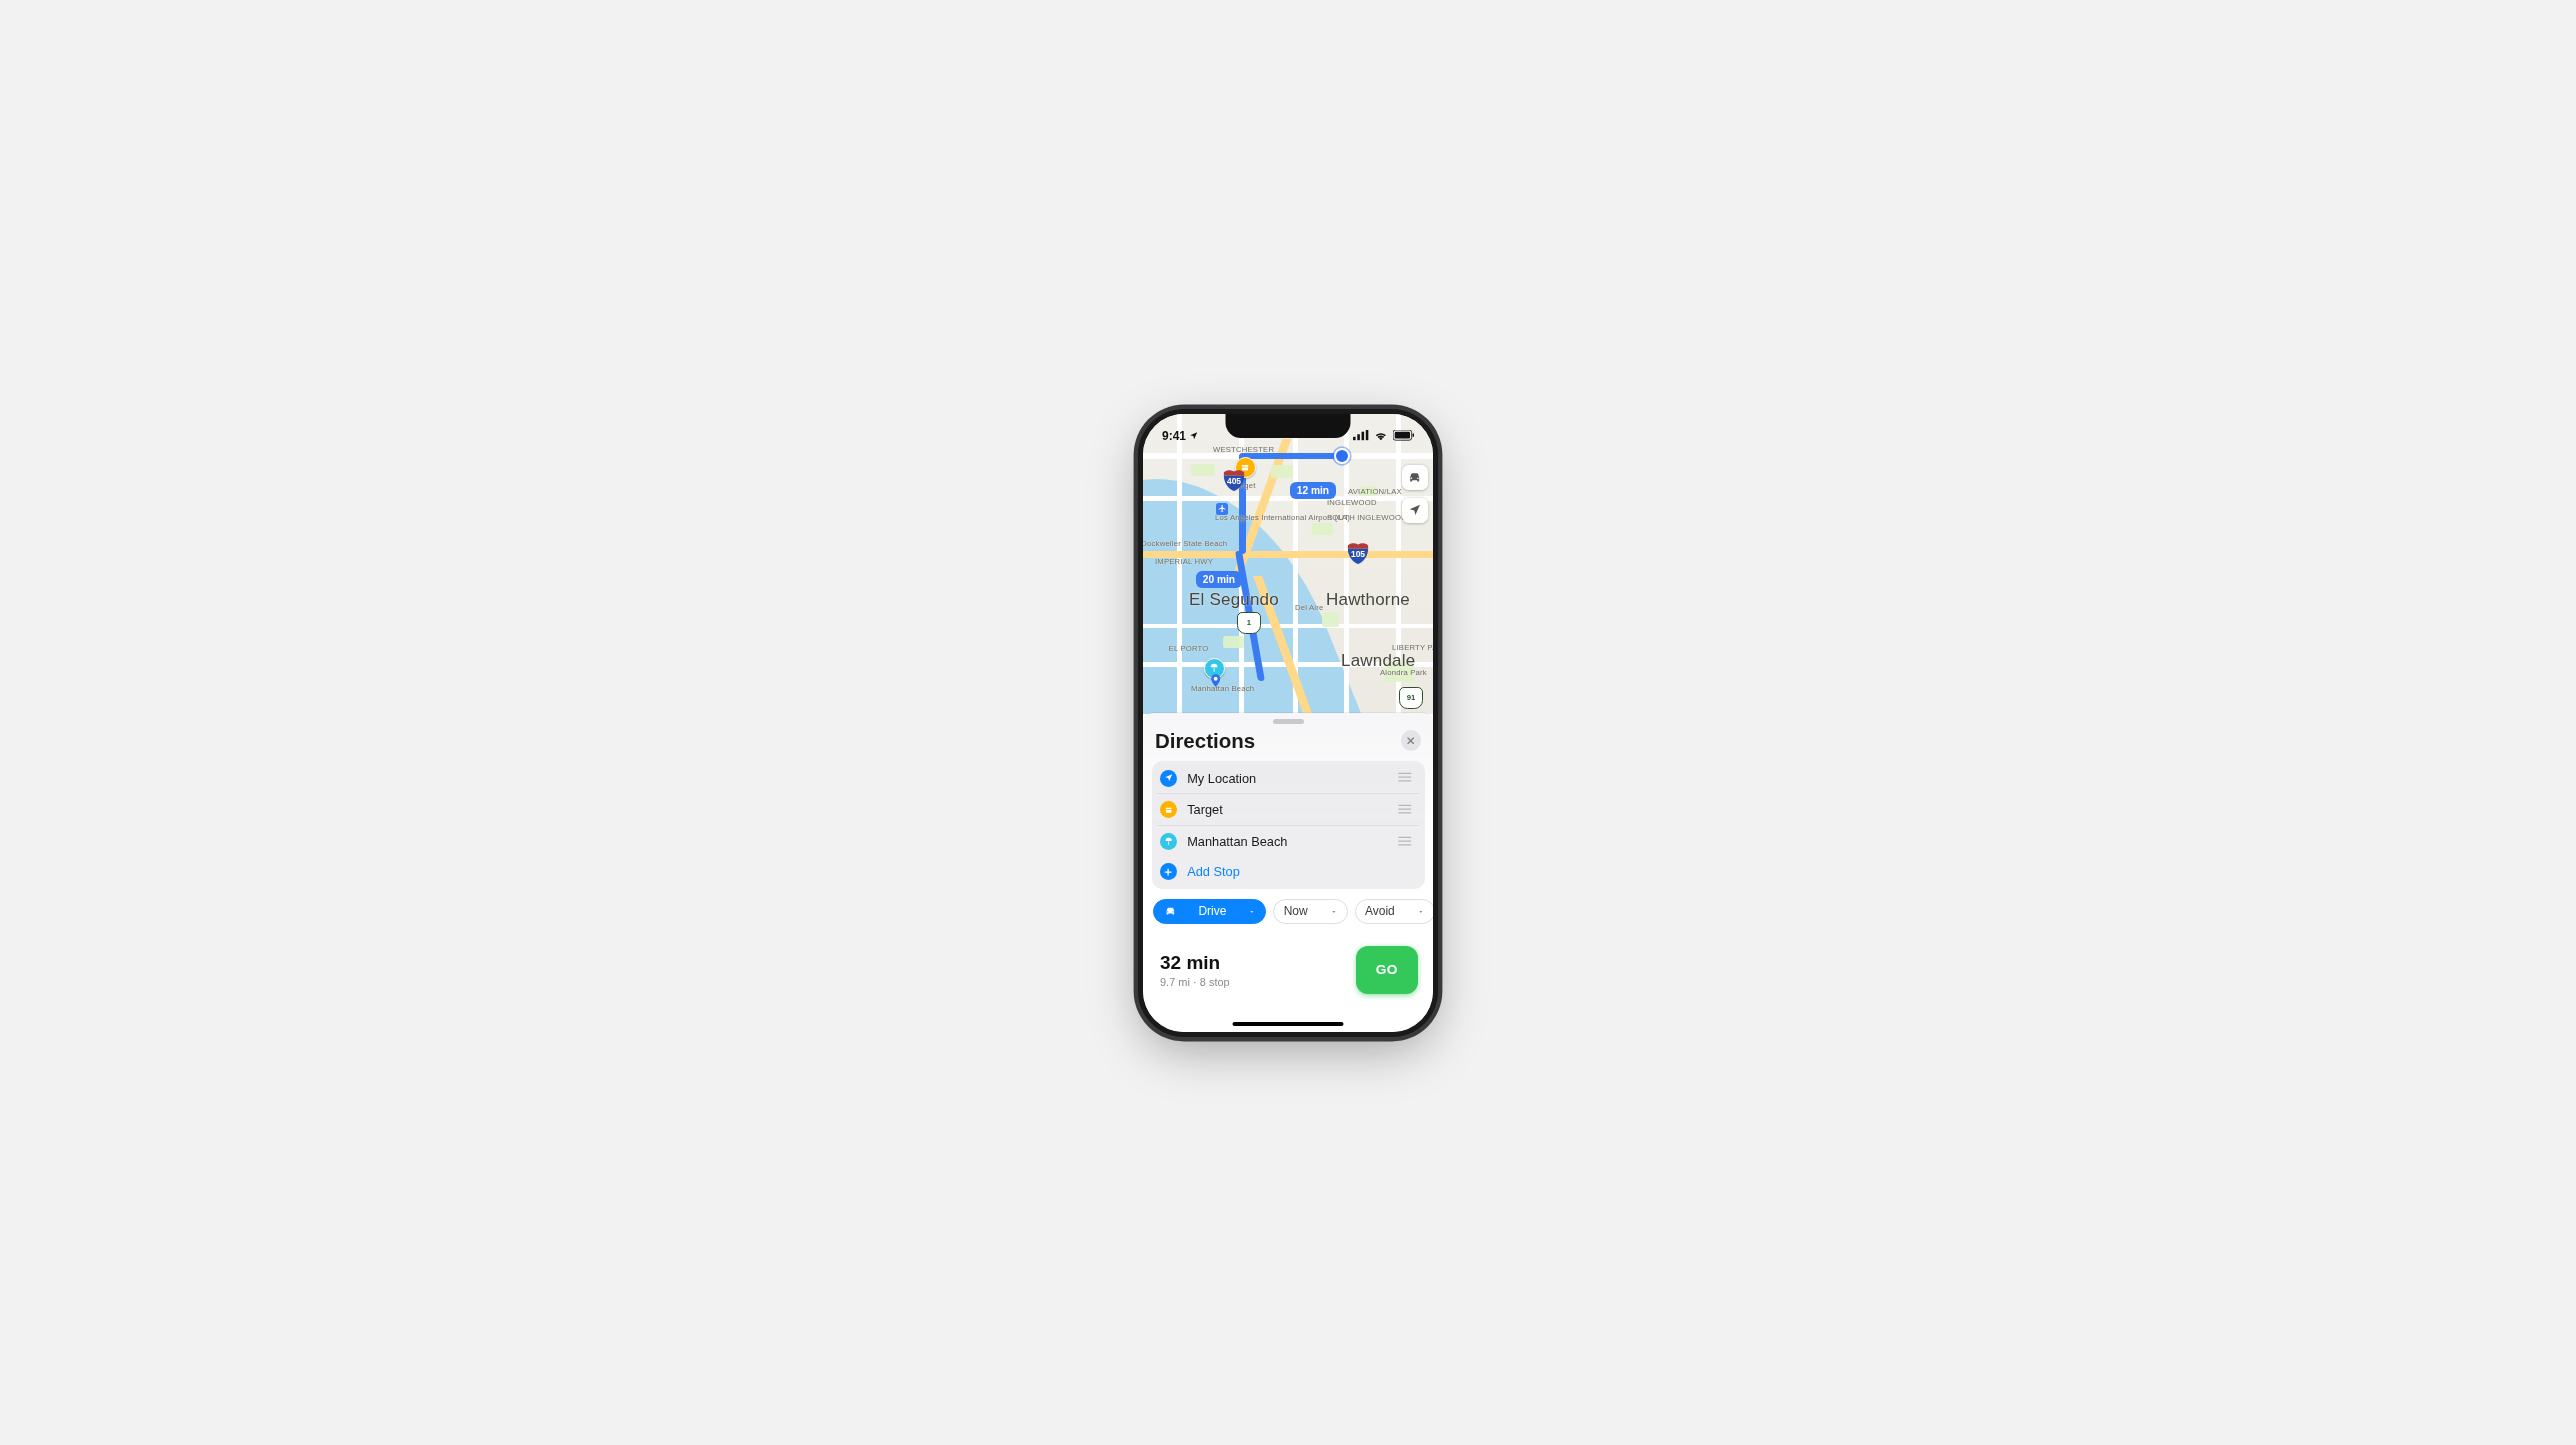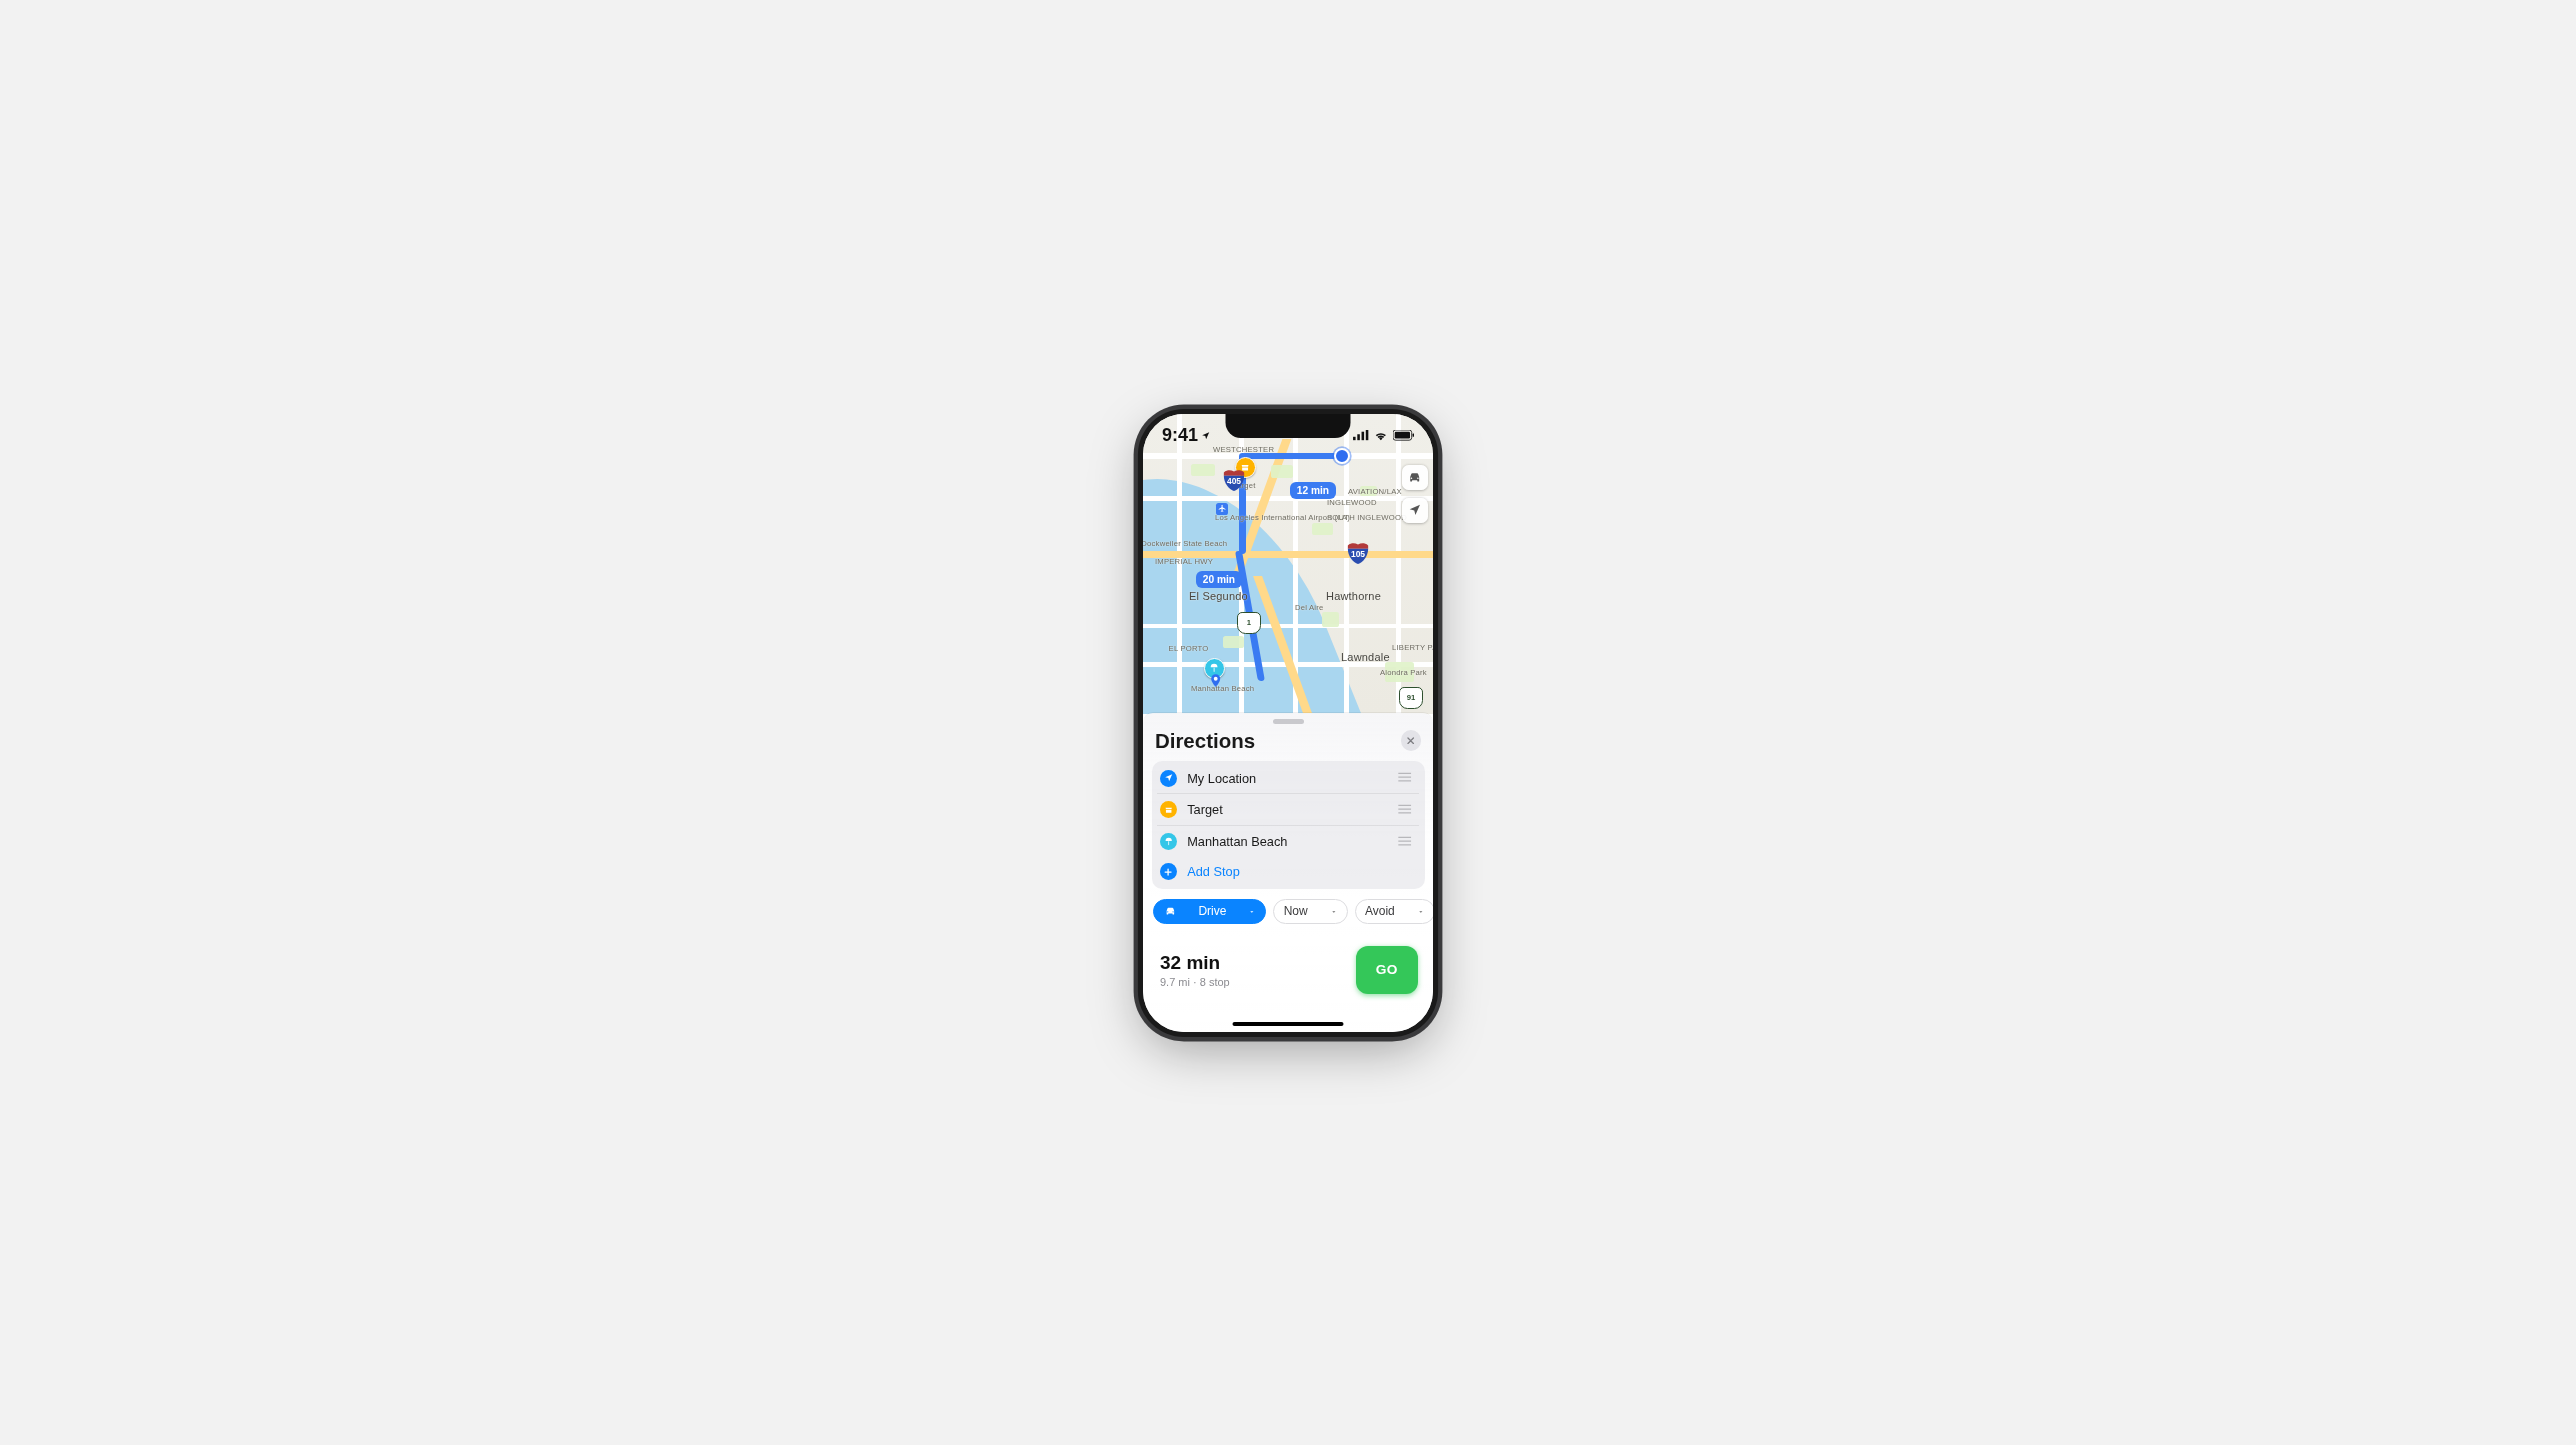--- a/index.html
+++ b/index.html
@@ -31,21 +31,21 @@
     width: 125px; height: 24px; background: #111; border-radius: 0 0 15.4px 15.4px;
     z-index: 50;
   }
   
 
   
   .status-bar {
     position: absolute; top: 0; left: 0; right: 0;
     display: flex; align-items: center; justify-content: space-between;
     padding: 8.5px 19px 0 19px; height: 27px;
-    font-size: 18px; font-weight: 600; color: #111;
+    font-size: 12px; font-weight: 600; color: #111;
     z-index: 40;
   }
   .status-right { display: flex; gap: 5.1px; align-items: center; }
   .status-right svg { display: block; }
 
   
   .map {
     position: absolute; top: 0; left: 0; right: 0; height: 300px;
     background: linear-gradient(180deg, #f0efe9 0%, #eceae2 100%);
     overflow: hidden;
@@ -54,21 +54,21 @@
     position: absolute; left: -51px; top: 51px; width: 222px; height: 307px;
     background: #a9d6ef;
     transform: rotate(-22deg);
     border-top-right-radius: 137px 205px;
   }
   .hwy   { position: absolute; background: #ffd98a; }
   .road  { position: absolute; background: #ffffff; }
   .green { position: absolute; background: #dff2c8; border-radius: 2.6px; opacity: .9; }
 
   .map-label { position: absolute; font-size: 7.7px; color: #6f6d63; letter-spacing: 0.2px; white-space: nowrap; text-shadow: 0 0 1.7px #f0efe9; }
-  .map-label.big { font-size: 11px; color: #474641; padding-left: 14px; }
+  .map-label.big { font-size: 17px; color: #474641; padding-left: 14px; }
 
   .route { position: absolute; background: #3a7bf2; border-radius: 3.4px; }
   .route-dot {
     position: absolute; width: 12px; height: 12px; border-radius: 50%;
     background: #2f6ef0; border: 2.6px solid #fff; box-shadow: 0 0 0 1.7px rgba(47,110,240,.45);
   }
   .dest-dot {
     position: absolute; width: 19px; height: 19px; border-radius: 50%;
     display: flex; align-items: center; justify-content: center;
     border: 1.7px solid #fff; box-shadow: 0 0.9px 1.7px rgba(0,0,0,.3);

